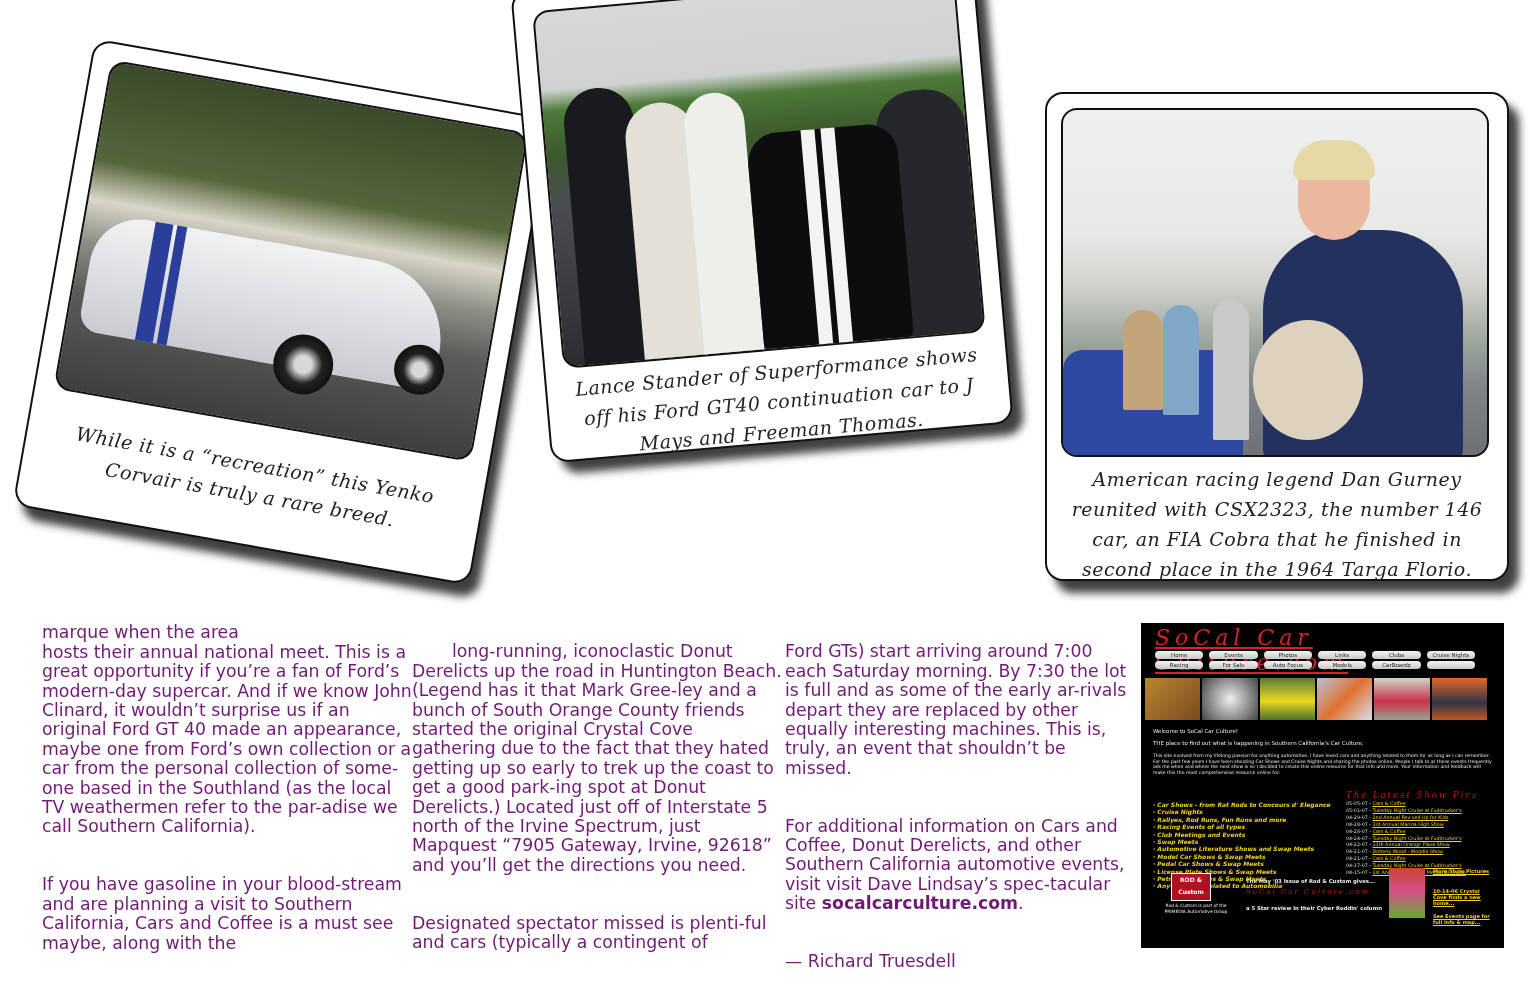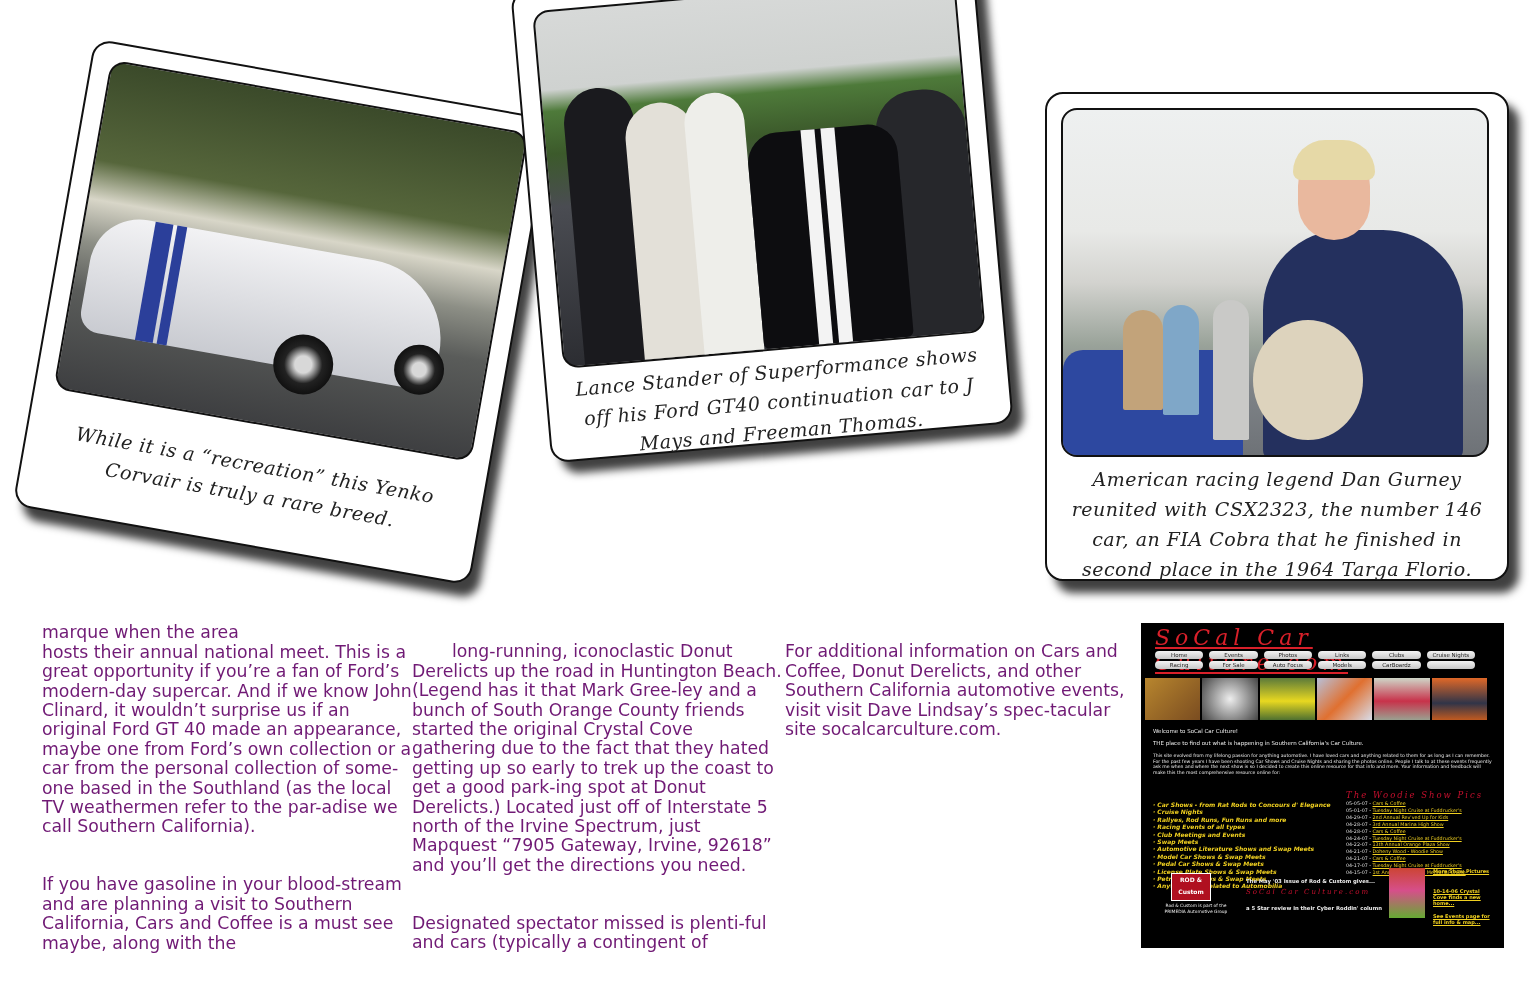--- a/index.html
+++ b/index.html
@@ -57,21 +57,21 @@
   
   .col {
     position:absolute; font-family:"DejaVu Sans", sans-serif;
     font-size:17.3px; line-height:19.4px; color:#701a75; white-space:pre-line;
   }
   #col1 { left:42px; top:604px; width:370px; }
   #col2 { left:412px; top:623px; width:370px; }
   #col3 { left:785px; top:623px; width:350px; }
   .para { margin:0 0 19px 0; }
   .indent { text-indent:40px; }
-  b.site { font-weight:normal; }
+  b.site { font-weight:bold; }
 
   
   #site {
     position:absolute; left:1141px; top:623px; width:363px; height:325px;
     background:#000; color:#eee; font-family:"DejaVu Sans", sans-serif; overflow:hidden;
   }
   #site .logo { position:absolute; left:14px; top:2px; font-family:"DejaVu Serif",serif; font-style:italic;
     color:#d8202a; font-size:22px; letter-spacing:5px; text-decoration:underline; }
   #site .nav { position:absolute; left:14px; width:320px; display:grid; grid-template-columns:repeat(6, 1fr); gap:2px 6px; }
   #site .nav .btn { background:linear-gradient(#f4f4f4,#c8c8c8); color:#222; border-radius:6px;
@@ -134,21 +134,23 @@
 hosts their annual national meet. This is a great opportunity if you’re a fan of Ford’s modern-day supercar. And if we know John Clinard, it wouldn’t surprise us if an original Ford GT 40 made an appearance, maybe one from Ford’s own collection or a car from the personal collection of some-one based in the Southland (as the local TV weathermen refer to the par-adise we call Southern California).</div>
   <div class="para">If you have gasoline in your blood-stream and are planning a visit to Southern California, Cars and Coffee is a must see maybe, along with the</div>
 </div>
 
 <div class="col" id="col2">
   <div class="para indent">long-running, iconoclastic Donut Derelicts up the road in Huntington Beach. (Legend has it that Mark Gree-ley and a bunch of South Orange County friends started the original Crystal Cove gathering due to the fact that they hated getting up so early to trek up the coast to get a good park-ing spot at Donut Derelicts.) Located just off of Interstate 5 north of the Irvine Spectrum, just Mapquest “7905 Gateway, Irvine, 92618” and you’ll get the directions you need.</div>
   <div class="para">Designated spectator missed is plenti-ful and cars (typically a contingent of</div>
 </div>
 
 <div class="col" id="col3">
+  <div class="para">Ford GTs) start arriving around 7:00 each Saturday morning. By 7:30 the lot is full and as some of the early ar-rivals depart they are replaced by other equally interesting machines. This is, truly, an event that shouldn’t be missed.</div>
   <div class="para"><span>For additional information on Cars and Coffee, Donut Derelicts, and other Southern California automotive events, visit visit Dave Lindsay’s spec-tacular site </span><b class="site">socalcarculture.com</b><span>.</span></div>
+  <div class="para">— Richard Truesdell</div>
 </div>
 
 <div id="site">
   <div class="logo">SoCal Car Culture.com</div>
   <div class="nav" style="top:28px;">
     <div class="btn">Home</div>
     <div class="btn">Events</div>
     <div class="btn">Photos</div>
     <div class="btn">Links</div>
     <div class="btn">Clubs</div>
@@ -180,21 +182,21 @@
     <div>· Club Meetings and Events</div>
     <div>· Swap Meets</div>
     <div>· Automotive Literature Shows and Swap Meets</div>
     <div>· Model Car Shows &amp; Swap Meets</div>
     <div>· Pedal Car Shows &amp; Swap Meets</div>
     <div>· License Plate Shows &amp; Swap Meets</div>
     <div>· Petroliana Shows &amp; Swap Meets</div>
     <div>· Anything else related to Automobilia</div>
   </div>
 
-  <div class="latest">The Woodie Show Pics</div>
+  <div class="latest">The Latest Show Pics</div>
   <div class="shows">
     <div><span>05-05-07</span> - <span class="l">Cars &amp; Coffee</span></div>
     <div><span>05-01-07</span> - <span class="l">Tuesday Night Cruise at Fuddrucker's</span></div>
     <div><span>04-29-07</span> - <span class="l">2nd Annual Rev'ved Up for Kids</span></div>
     <div><span>04-28-07</span> - <span class="l">3rd Annual Marina High Show</span></div>
     <div><span>04-28-07</span> - <span class="l">Cars &amp; Coffee</span></div>
     <div><span>04-24-07</span> - <span class="l">Tuesday Night Cruise at Fuddrucker's</span></div>
     <div><span>04-22-07</span> - <span class="l">13th Annual Orange Plaza Show</span></div>
     <div><span>04-21-07</span> - <span class="l">Doheny Wood - Woodie Show</span></div>
     <div><span>04-21-07</span> - <span class="l">Cars &amp; Coffee</span></div>

